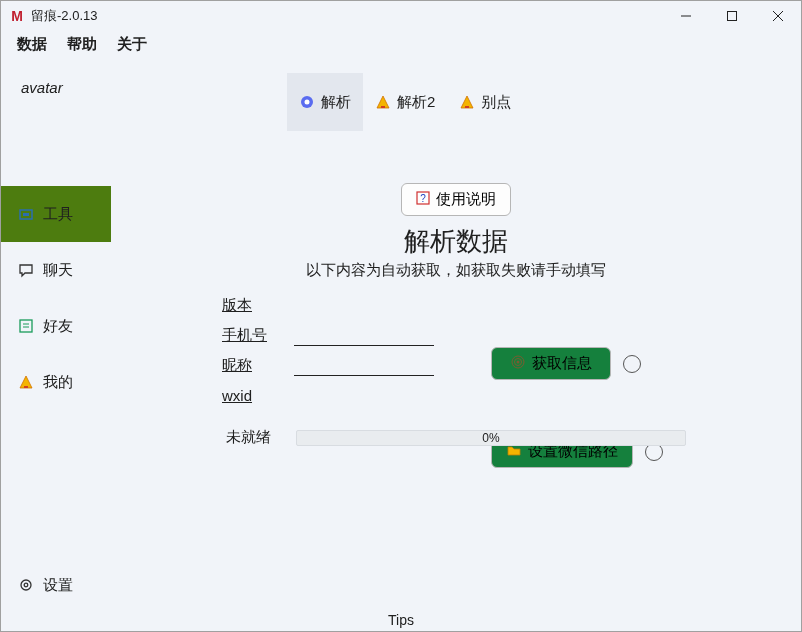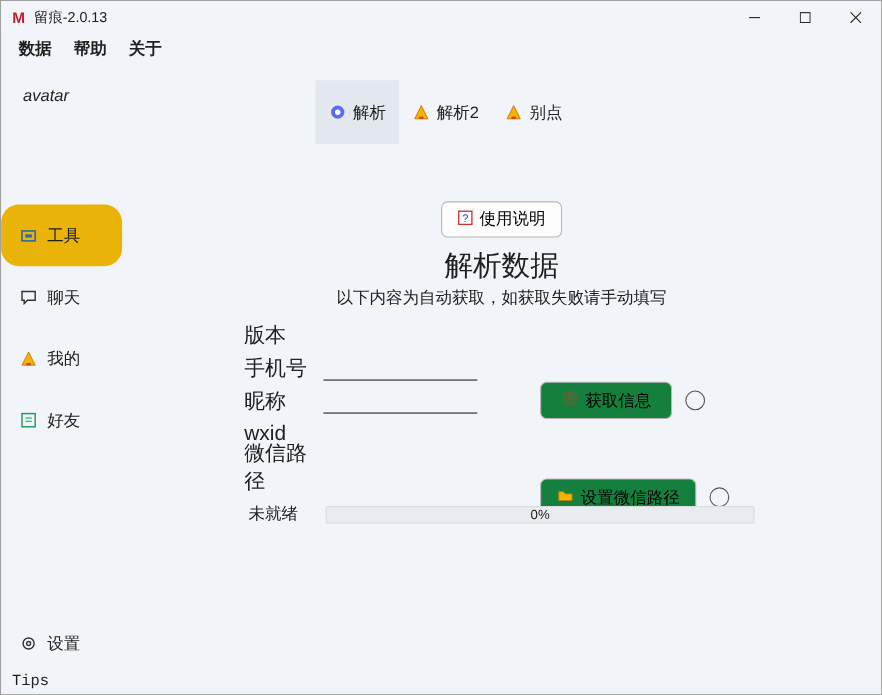--- a/index.html
+++ b/index.html
@@ -68,21 +68,21 @@
   }
   .side-spacer1 { height: 90px; }
   .side-item {
     height: 56px;
     display: flex;
     align-items: center;
     padding-left: 16px;
     font-size: 15px;
     gap: 8px;
   }
-  .side-item.active { background: #eab308; border-radius: 16px; }
+  .side-item.active { background: #4d7c0f; }
   .side-icon {
     width: 18px; height: 18px;
     display: inline-flex; align-items: center; justify-content: center;
     font-size: 14px;
   }
   .side-bottom {
     position: absolute;
     bottom: 4px; left: 0;
     width: 100%;
   }
@@ -139,23 +139,24 @@
     width: 480px;
     margin-left: 0;
   }
   .form-row {
     display: flex;
     align-items: center;
     height: 30px;
   }
   .form-label {
     width: 78px;
-    font-size: 19px;
+    font-size: 15px;
     text-align: left;
     padding-left: 6px;
+    text-decoration: underline;
   }
   .underline-input {
     width: 140px;
     border: none;
     border-bottom: 1.5px solid #222;
     background: transparent;
     height: 22px;
     font-size: 14px;
     outline: none;
   }
@@ -201,24 +202,23 @@
     display: flex; align-items: center; justify-content: center;
     font-size: 12px;
   }
   
   .footer {
     position: absolute;
     bottom: 0; left: 0; right: 0;
     height: 22px;
     display: flex;
     align-items: center;
-    justify-content: flex-start;
+    justify-content: center;
     padding: 0 10px;
     font-size: 14px;
-    font-family: Liberation Mono, monospace;
   }
 </style>
 </head>
 <body>
 
 <div class="titlebar">
   <span class="app-icon">M</span>
   <span class="title">留痕-2.0.13</span>
   <span class="spacer"></span>
   <div class="winbtn">
@@ -263,35 +263,35 @@
       <span class="side-icon">
         <svg width="16" height="16">
             <path d="M2 3h12v8H7l-3 3v-3H2z" fill="none" stroke="#333" stroke-width="1.3"></path>
           </svg>
       </span>
       <span>聊天</span>
     </div>
     <div class="side-item">
       <span class="side-icon">
         <svg width="16" height="16">
-            <polygon points="8,2 14,14 2,14" fill="#f4b400" stroke="#d07000" stroke-width="0.8"></polygon>
-            <rect x="6" y="12" width="4" height="2" fill="#d04020"></rect>
-          </svg>
-      </span>
-      <span>我的</span>
-    </div>
-    <div class="side-item">
-      <span class="side-icon">
-        <svg width="16" height="16">
             <rect x="2" y="2" width="12" height="12" fill="none" stroke="#1a9c5a" stroke-width="1.3"></rect>
             <line x1="5" y1="6" x2="11" y2="6" stroke="#1a9c5a"></line>
             <line x1="5" y1="9" x2="11" y2="9" stroke="#1a9c5a"></line>
           </svg>
       </span>
       <span>好友</span>
+    </div>
+    <div class="side-item">
+      <span class="side-icon">
+        <svg width="16" height="16">
+            <polygon points="8,2 14,14 2,14" fill="#f4b400" stroke="#d07000" stroke-width="0.8"></polygon>
+            <rect x="6" y="12" width="4" height="2" fill="#d04020"></rect>
+          </svg>
+      </span>
+      <span>我的</span>
     </div>
     <div class="side-bottom">
       <div class="settings-item">
         <span class="side-icon">
           <svg width="16" height="16">
               <circle cx="8" cy="8" r="5" fill="none" stroke="#333" stroke-width="1.3"></circle>
               <circle cx="8" cy="8" r="1.8" fill="none" stroke="#333" stroke-width="1.3"></circle>
             </svg>
         </span>
         <span>设置</span>
@@ -352,23 +352,20 @@
           <div class="form-label">手机号</div>
           <input class="underline-input" value="" style="">
         </div>
         <div class="form-row">
           <div class="form-label">昵称</div>
           <input class="underline-input" value="" style="">
         </div>
         <div class="form-row">
           <div class="form-label">wxid</div>
         </div>
-        <div class="form-row">
-          <div class="form-label">微信路径</div>
-        </div>
       </div>
 
       <div class="action-col top">
         <button class="big-btn">
           <span>
             <svg width="16" height="16">
                 <circle cx="8" cy="8" r="6" fill="none" stroke="#7a5c30" stroke-width="1"></circle>
                 <circle cx="8" cy="8" r="3.5" fill="none" stroke="#7a5c30" stroke-width="1"></circle>
                 <circle cx="8" cy="8" r="1.5" fill="#7a5c30"></circle>
               </svg>

